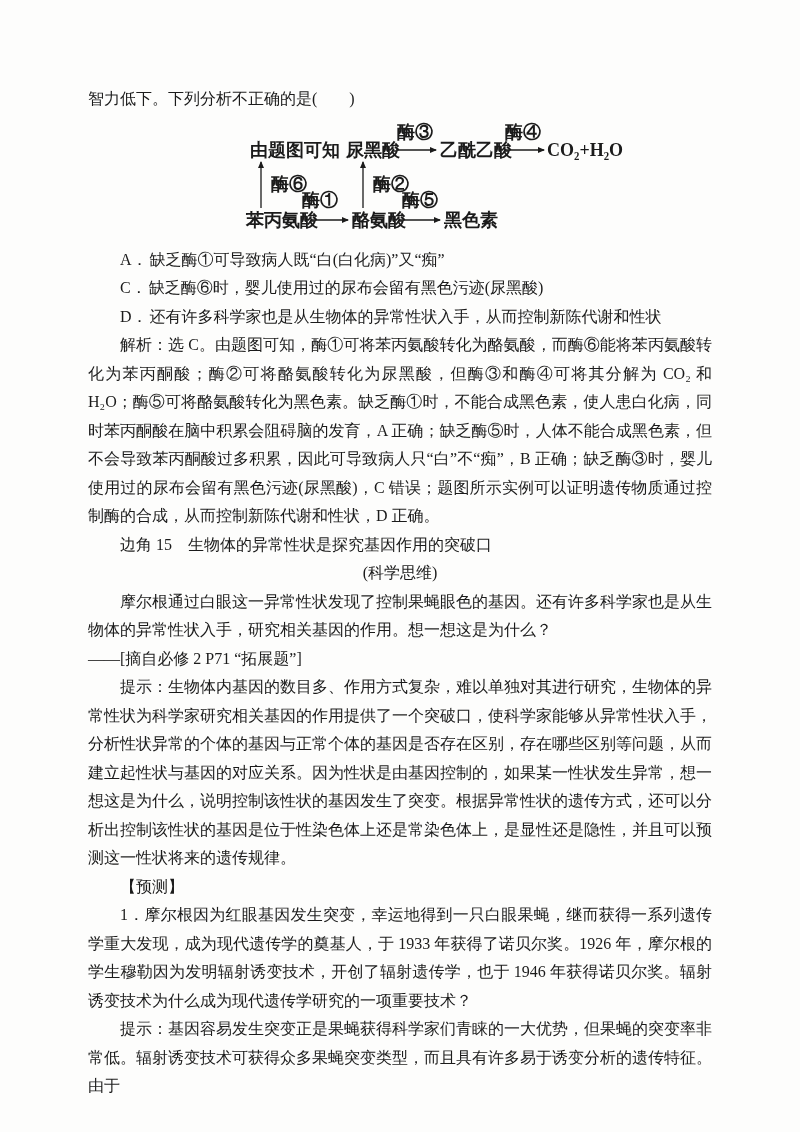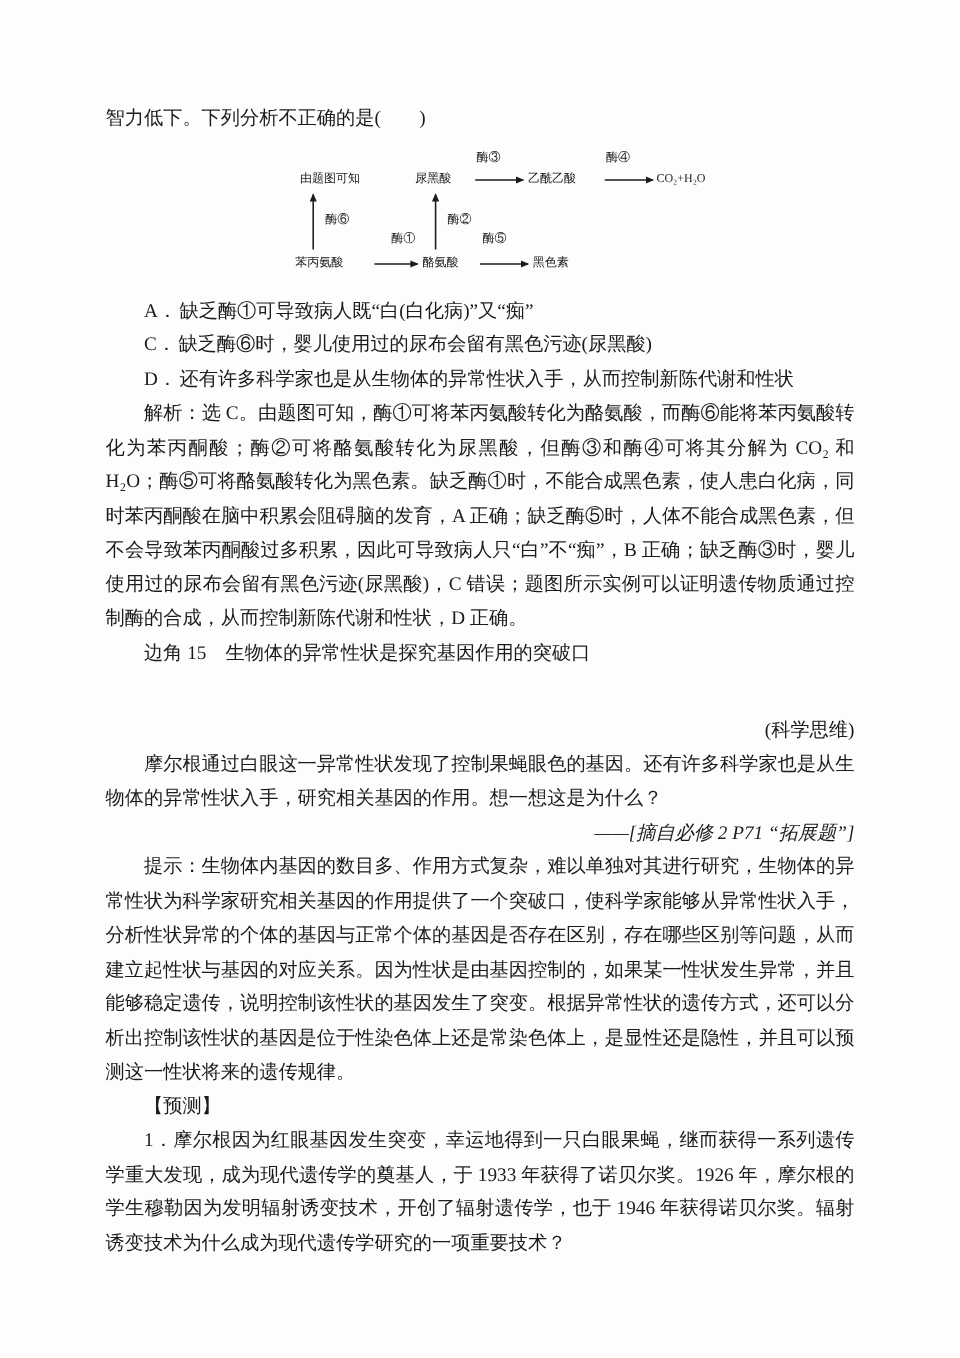--- a/index.html
+++ b/index.html
@@ -13,33 +13,33 @@
     padding:85px 88px 60px 88px;
     font-family:"Liberation Serif","DejaVu Serif",serif;
     font-size:16px;
     line-height:28.5px;
     color:#1b1b1b;
   }
   p{margin:0;padding:0;}
   .para{text-indent:2em;text-align:justify;}
   .noindent{text-indent:0;}
   .indent2{padding-left:2em;font-family:Liberation Serif, serif;}
-  .center{text-align:right;margin-top:36px;}
-  .right{text-align:right;font-style:italic;}
+  .center{text-align:center;}
+  .right{text-align:left;}
   .option{padding-left:2em;}
   .option .opt-label{margin-right:2px;}
   
   .diagram{
     position:relative;
     width:448px;
     height:114px;
     margin:8px 0 10px 158px;
-    font-size:10px;
+    font-size:18px;
     line-height:20px;
-    font-weight:400;
+    font-weight:700;
   }
   .diagram .node,.diagram .enz{
     position:absolute;
     white-space:nowrap;
   }
   .diagram svg{position:absolute;left:0;top:0;}
 </style>
 </head>
 <body>
 
@@ -65,35 +65,36 @@
       <line x1="154" y1="98" x2="194" y2="98" stroke="#1b1b1b" stroke-width="1.3" marker-end="url(#ah)"></line>
     </svg>
     <span class="enz" style="left:151px;top:0px;">酶③</span>
     <span class="enz" style="left:259px;top:0px;">酶④</span>
     <span class="node" style="left:4px;top:18px;">由题图可知</span>
     <span class="node" style="left:100px;top:18px;">尿黑酸</span>
     <span class="node" style="left:194px;top:18px;">乙酰乙酸</span>
     <span class="node" style="left:301px;top:18px;">CO₂+H₂O</span>
     <span class="enz" style="left:25px;top:52px;">酶⑥</span>
     <span class="enz" style="left:127px;top:52px;">酶②</span>
-    <span class="enz" style="left:80px;top:68px;">酶①</span>
+    <span class="enz" style="left:56px;top:68px;">酶①</span>
     <span class="enz" style="left:156px;top:68px;">酶⑤</span>
     <span class="node" style="left:0px;top:88px;">苯丙氨酸</span>
     <span class="node" style="left:106px;top:88px;">酪氨酸</span>
     <span class="node" style="left:198px;top:88px;">黑色素</span>
   </div>
 
   <p class="option"><span class="opt-label">A．</span><span>缺乏酶①可导致病人既“白(白化病)”又“痴”</span></p>
   <p class="option"><span class="opt-label">C．</span><span>缺乏酶⑥时，婴儿使用过的尿布会留有黑色污迹(尿黑酸)</span></p>
   <p class="option"><span class="opt-label">D．</span><span>还有许多科学家也是从生物体的异常性状入手，从而控制新陈代谢和性状</span></p>
 
   <p class="para">解析：选 C。由题图可知，酶①可将苯丙氨酸转化为酪氨酸，而酶⑥能将苯丙氨酸转化为苯丙酮酸；酶②可将酪氨酸转化为尿黑酸，但酶③和酶④可将其分解为 CO₂ 和 H₂O；酶⑤可将酪氨酸转化为黑色素。缺乏酶①时，不能合成黑色素，使人患白化病，同时苯丙酮酸在脑中积累会阻碍脑的发育，A 正确；缺乏酶⑤时，人体不能合成黑色素，但不会导致苯丙酮酸过多积累，因此可导致病人只“白”不“痴”，B 正确；缺乏酶③时，婴儿使用过的尿布会留有黑色污迹(尿黑酸)，C 错误；题图所示实例可以证明遗传物质通过控制酶的合成，从而控制新陈代谢和性状，D 正确。</p>
 
   <p class="indent2">边角 15　生物体的异常性状是探究基因作用的突破口</p>
   <p class="center">(科学思维)</p>
   <p class="para">摩尔根通过白眼这一异常性状发现了控制果蝇眼色的基因。还有许多科学家也是从生物体的异常性状入手，研究相关基因的作用。想一想这是为什么？</p>
   <p class="right">——[摘自必修 2 P71 “拓展题”]</p>
-  <p class="para">提示：生物体内基因的数目多、作用方式复杂，难以单独对其进行研究，生物体的异常性状为科学家研究相关基因的作用提供了一个突破口，使科学家能够从异常性状入手，分析性状异常的个体的基因与正常个体的基因是否存在区别，存在哪些区别等问题，从而建立起性状与基因的对应关系。因为性状是由基因控制的，如果某一性状发生异常，并且能够稳定遗传，说明控制该性状的基因发生了突变。根据异常性状的遗传方式，还可以分析出控制该性状的基因是位于性染色体上还是常染色体上，是显性还是隐性，并且可以预测这一性状将来的遗传规律。</p>
+  <p class="para">提示：生物体内基因的数目多、作用方式复杂，难以单独对其进行研究，生物体的异常性状为科学家研究相关基因的作用提供了一个突破口，使科学家能够从异常性状入手，分析性状异常的个体的基因与正常个体的基因是否存在区别，存在哪些区别等问题，从而建立起性状与基因的对应关系。因为性状是由基因控制的，如果某一性状发生异常，想一想这是为什么，说明控制该性状的基因发生了突变。根据异常性状的遗传方式，还可以分析出控制该性状的基因是位于性染色体上还是常染色体上，是显性还是隐性，并且可以预测这一性状将来的遗传规律。</p>
 
   <p class="indent2">【预测】</p>
   <p class="para">1．摩尔根因为红眼基因发生突变，幸运地得到一只白眼果蝇，继而获得一系列遗传学重大发现，成为现代遗传学的奠基人，于 1933 年获得了诺贝尔奖。1926 年，摩尔根的学生穆勒因为发明辐射诱变技术，开创了辐射遗传学，也于 1946 年获得诺贝尔奖。辐射诱变技术为什么成为现代遗传学研究的一项重要技术？</p>
+  <p class="para">提示：基因容易发生突变正是果蝇获得科学家们青睐的一大优势，但果蝇的突变率非常低。辐射诱变技术可获得众多果蝇突变类型，而且具有许多易于诱变分析的遗传特征。由于</p>
 
 </div>
 
 </body></html>

